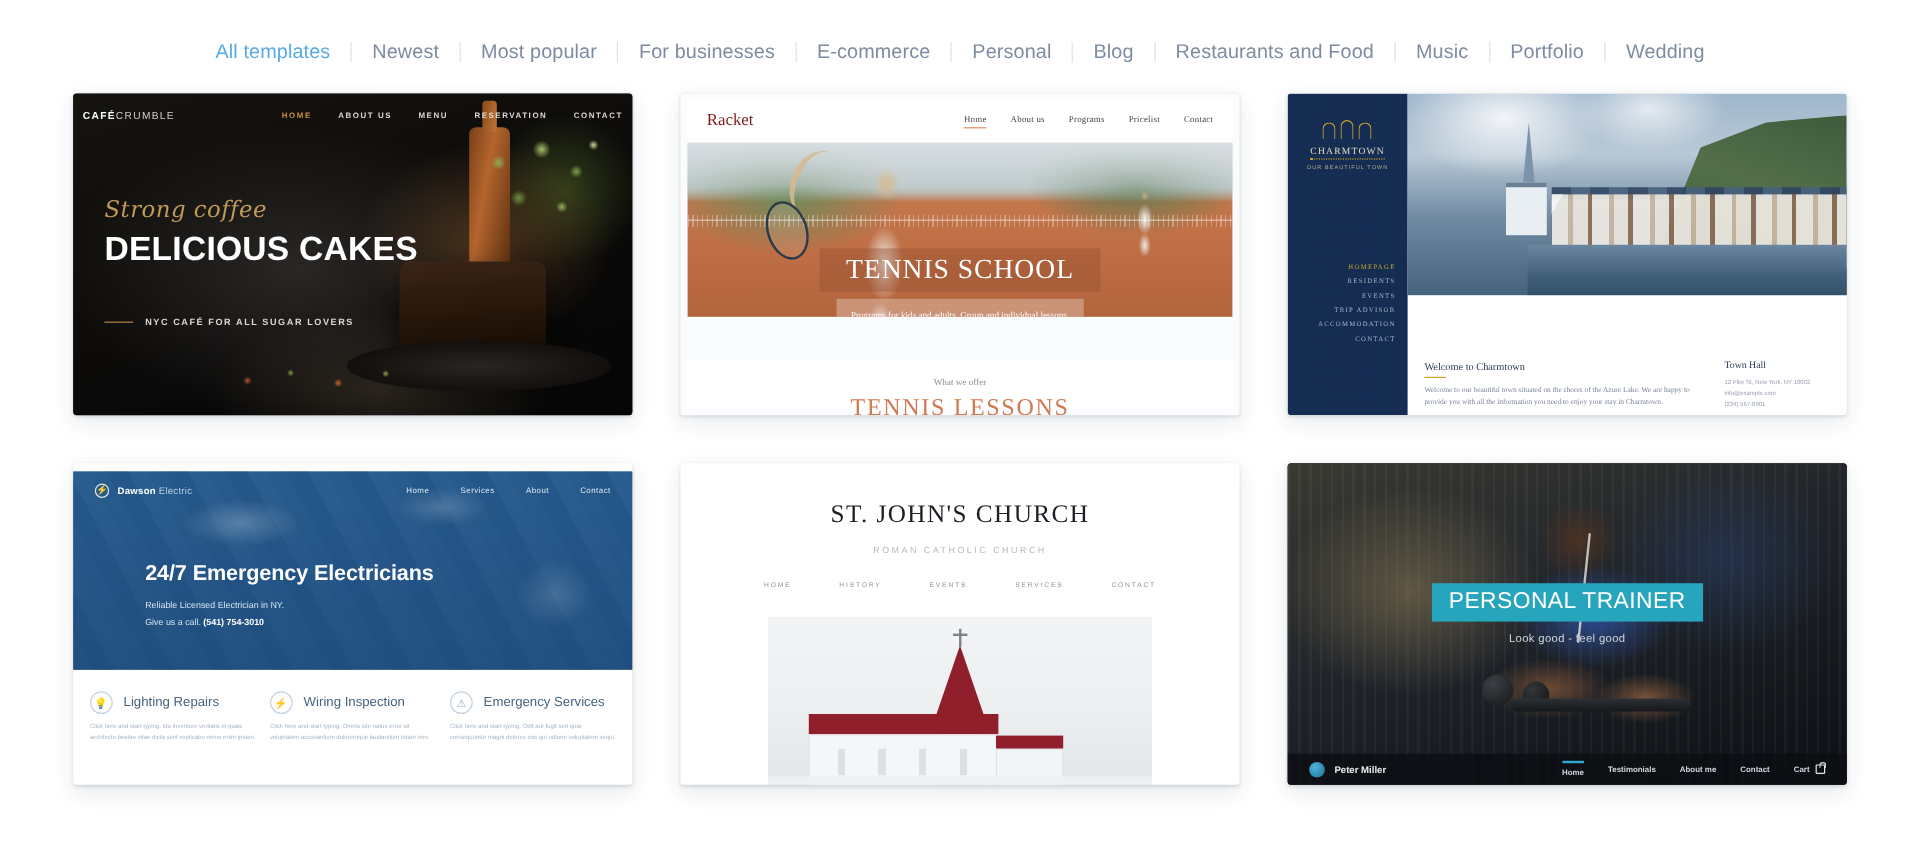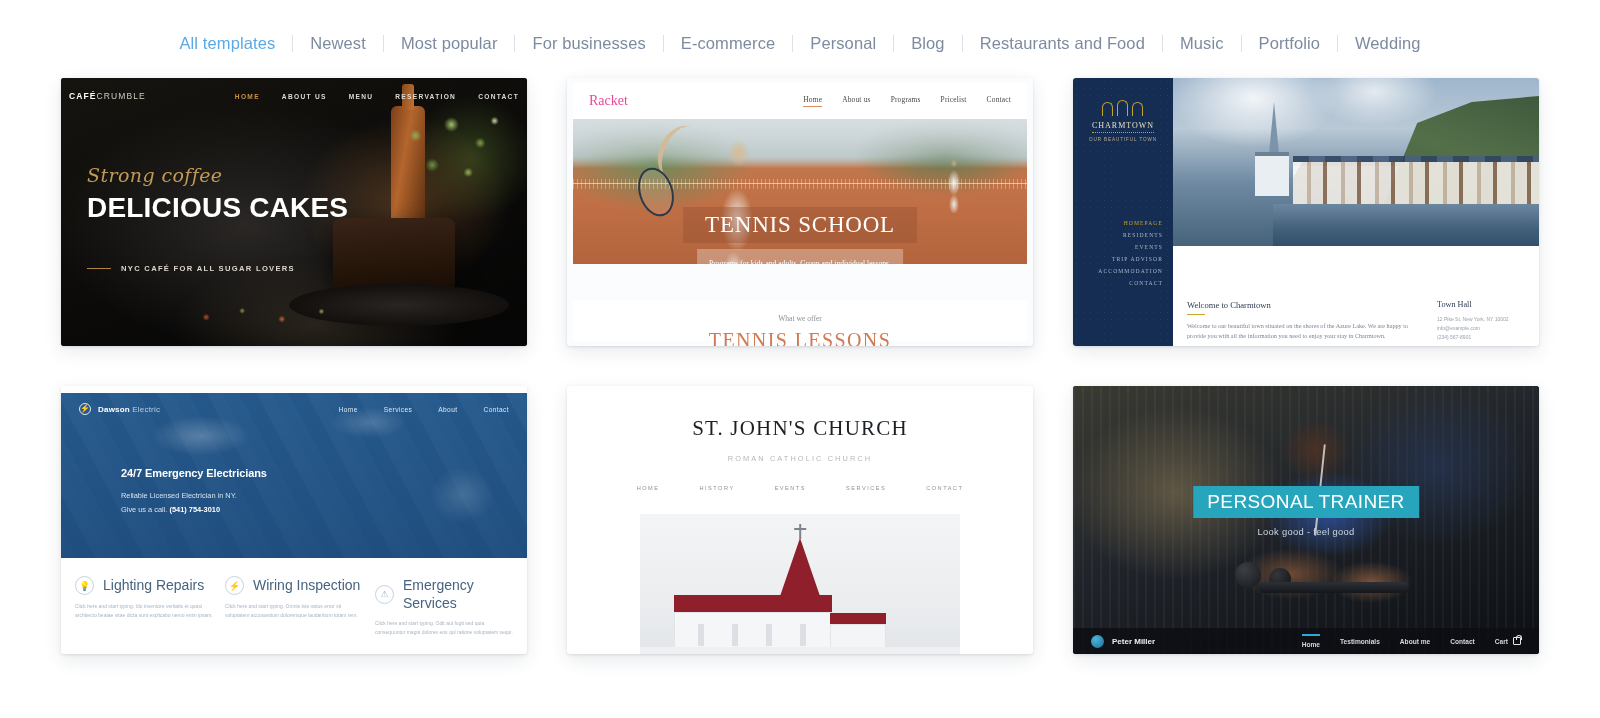--- a/index.html
+++ b/index.html
@@ -116,21 +116,21 @@
     font-size: 7.6px; letter-spacing: 1.3px; color: #ddd6cd; font-weight: 600;
   }
 
   
   .racket { background: #fbfcfd; }
   .racket-bar {
     position: absolute; top: 5px; left: 6px; right: 6px; height: 36px;
     background: #fff; display: flex; align-items: center; padding: 0 16px;
   }
   .racket-logo {
-    font-family: "Liberation Serif", serif; font-size: 14px; color: #ec4899;
+    font-family: "Liberation Serif", serif; font-size: 14px; color: #7f1d1d;
   }
   .racket-menu { margin-left: auto; display: flex; gap: 20px; }
   .racket-menu div {
     font-family: "Liberation Serif", serif; font-size: 7.4px; color: #4c4742;
     letter-spacing: .2px;
   }
   .racket-menu div.active { border-bottom: 1px solid #e08a63; padding-bottom: 2px; }
   .racket-photo {
     position: absolute; top: 41px; left: 6px; right: 6px; height: 145px;
     overflow: hidden;
@@ -319,36 +319,36 @@
     border: 1px solid rgba(255,255,255,.85); margin-right: 7px;
     display: flex; align-items: center; justify-content: center;
     font-size: 8px; color: #fff; line-height: 1;
   }
   .dawson-logo { font-size: 8px; color: #fff; letter-spacing: .2px; }
   .dawson-logo b { font-weight: 700; }
   .dawson-logo span { font-weight: 400; color: #b9cfe2; }
   .dawson-menu { margin-left: auto; display: flex; gap: 26px; }
   .dawson-menu div { font-size: 6.6px; color: #dce9f3; letter-spacing: .4px; }
   .dawson-hero-txt { position: absolute; left: 60px; top: 74px; }
-  .dawson-h1 { font-size: 11px; font-weight: 700; color: #fff; letter-spacing: -.1px; }
+  .dawson-h1 { font-size: 18px; font-weight: 700; color: #fff; letter-spacing: -.1px; }
   .dawson-p { font-size: 7.4px; color: #d3e3ef; margin-top: 10px; line-height: 1.85; }
   .dawson-p b { color: #fff; font-weight: 700; }
   .dawson-feats {
     position: absolute; left: 0; right: 0; top: 190px;
     display: flex; padding: 0 14px; gap: 12px;
   }
   .dfeat { flex: 1; display: block; }
   .dfeat-top { display: flex; align-items: center; gap: 9px; }
   .dfeat-ico {
     width: 19px; height: 19px; border-radius: 50%;
     border: 1px solid #c4d3e2; color: #9bb2c8; font-size: 9px;
     display: flex; align-items: center; justify-content: center; flex: 0 0 auto;
   }
   .dfeat-title { font-size: 8.4px; color: #4a6versus; }
-  .dfeat-title { font-size: 14px; color: #46637f; line-height: 1.3; }
+  .dfeat-title { font-size: 11px; color: #46637f; line-height: 1.3; }
   .dfeat-body { font-size: 5px; color: #a8b5c4; line-height: 1.8; margin-top: 7px; }
 
   
   .trainer { background: #0e1116; }
   .trainer-bg {
     position: absolute; inset: 0;
     background:
       radial-gradient(ellipse 150px 120px at 22% 40%, rgba(150,130,90,.5), transparent 72%),
       radial-gradient(ellipse 130px 110px at 78% 30%, rgba(40,60,100,.55), transparent 72%),
       repeating-linear-gradient(90deg, rgba(255,255,255,.04) 0 2px, transparent 2px 9px),

